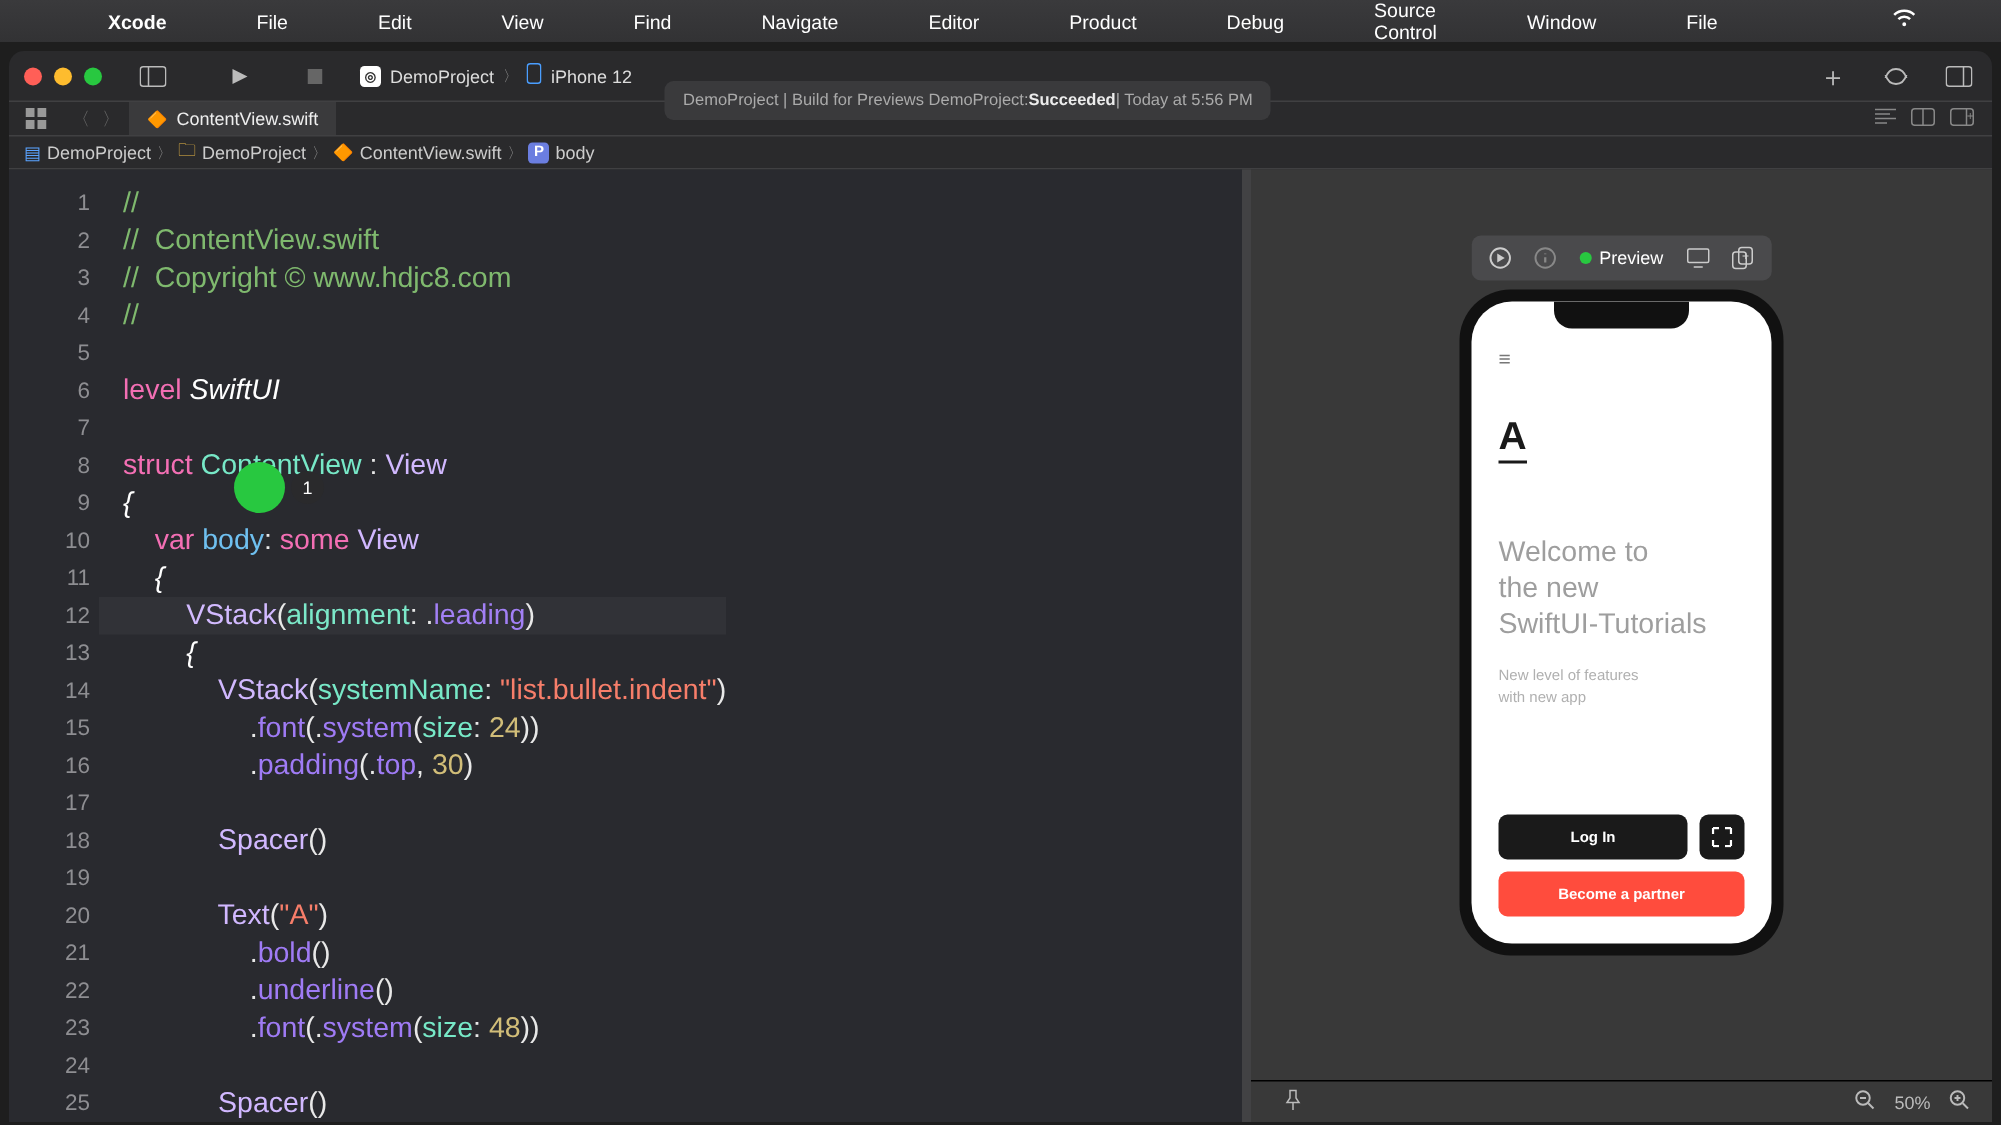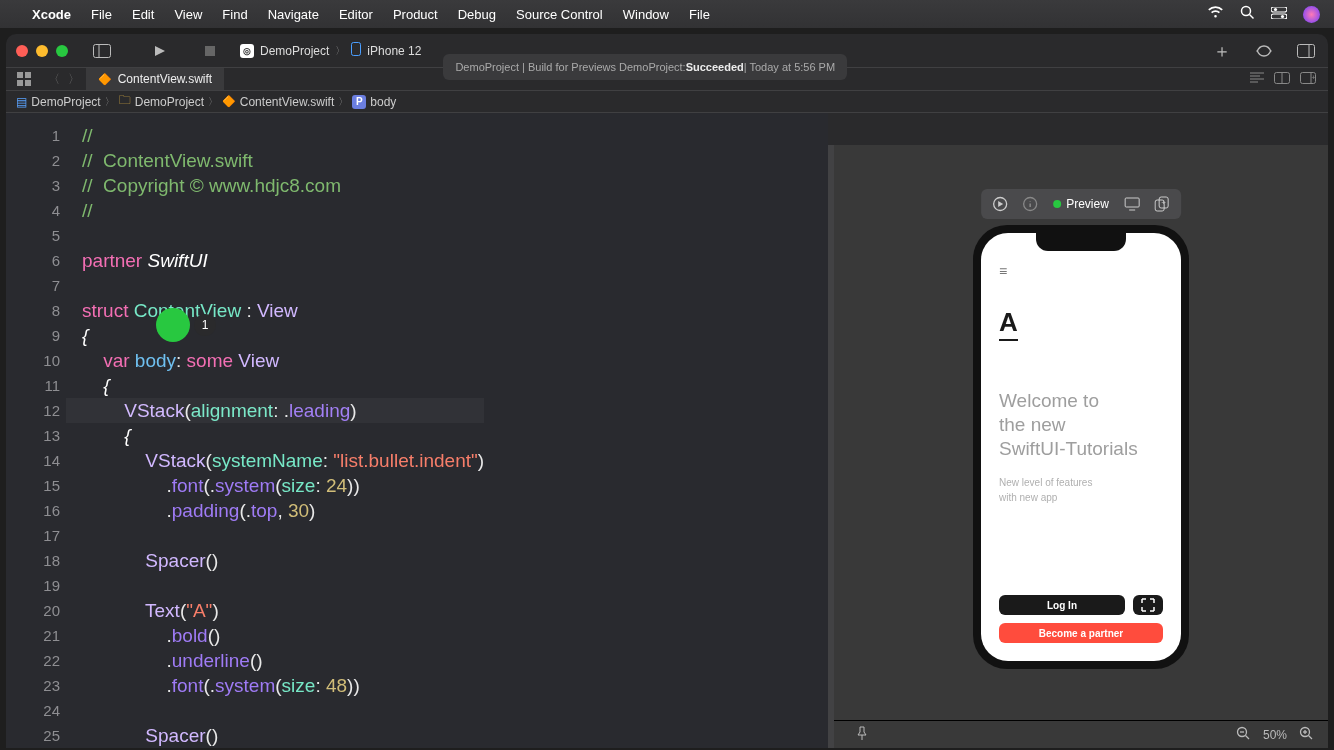--- a/index.html
+++ b/index.html
@@ -1,19 +1,19 @@
 <!DOCTYPE html>
 <html><head>
 <meta charset="utf-8">
 <style>
 * { margin: 0; padding: 0; box-sizing: border-box; font-family: -apple-system, BlinkMacSystemFont, "Segoe UI", sans-serif; }
 body { width: 1334px; height: 750px; background: #1e1e1e; overflow: hidden; color: #fff; }
 
 
-.menubar { height: 28px; background: linear-gradient(180deg, #3a3a3c 0%, #323234 100%); display: flex; align-items: center; padding: 0 14px; font-size: 13px; font-weight: 500; }
+.menubar { height: 28px; background: linear-gradient(180deg, #3a3a3c 0%, #323234 100%); display: flex; align-items: center; padding: 0 14px; font-size: 13px; font-weight: 500; gap: 40px; }
 .menubar .apple { font-size: 15px; margin-right: 18px; }
 .menubar .item { margin-right: 20px; cursor: default; }
 .menubar .item.bold { font-weight: 700; }
 .menubar .spacer { flex: 1; }
 .menubar .status { margin-left: 16px; font-size: 14px; }
 
 
 .window { position: relative; margin: 6px 6px 0 6px; height: 714px; background: #2a2a2c; border-radius: 10px 10px 0 0; overflow: hidden; display: flex; flex-direction: column; }
 .toolbar { height: 34px; display: flex; align-items: center; padding: 0 10px; border-bottom: 1px solid #404042; }
 .traffic { display: flex; gap: 8px; }
@@ -61,38 +61,38 @@
 .tok-func { color: #9f7bf5; }
 .tok-string { color: #f77e6a; }
 .tok-number { color: #d1bd78; }
 .tok-ident { color: #6fc0f0; }
 .tok-default { color: #ffffff; font-style: italic; }
 .highlight-line { position: absolute; left: -8px; right: 0; height: 25px; background: rgba(255,255,255,0.04); }
 .greenbadge { position: absolute; width: 34px; height: 34px; border-radius: 50%; background: #28c840; }
 .greenbadge-count { position: absolute; width: 22px; height: 22px; border-radius: 50%; background: #2a2a2c; color: #fff; font-size: 12px; display: flex; align-items: center; justify-content: center; }
 
 
-.preview { width: 500px; border-left: 6px solid #424244; background: #393939; position: relative; margin-top: 32px; }
+.preview { width: 500px; border-left: 6px solid #424244; background: #393939; position: relative; }
 .preview-toolbar { position: absolute; top: 44px; left: 50%; transform: translateX(-50%); height: 30px; background: #4a4a4c; border-radius: 6px; display: flex; align-items: center; gap: 4px; padding: 0 6px; font-size: 12px; }
 .preview-toolbar .pbtn { width: 26px; height: 22px; display: flex; align-items: center; justify-content: center; color: #ccc; border-radius: 4px; }
 .preview-toolbar .ptxt { display: flex; align-items: center; gap: 5px; padding: 0 6px; }
 .preview-toolbar .greendot { width: 8px; height: 8px; border-radius: 50%; background: #28c840; }
 
 
 .phone { position: absolute; top: 80px; left: 50%; transform: translateX(-50%); width: 216px; height: 444px; background: #111; border-radius: 34px; padding: 8px; }
 .phone .screen { width: 100%; height: 100%; background: #fff; border-radius: 27px; position: relative; overflow: hidden; color: #333; }
 .phone .notch { position: absolute; top: 0; left: 50%; transform: translateX(-50%); width: 90px; height: 18px; background: #111; border-radius: 0 0 12px 12px; }
 .phone .content { padding: 30px 18px 18px 18px; display: flex; flex-direction: column; height: 100%; }
 .phone .list-ic { font-size: 14px; letter-spacing: -4px; color: #777; }
 .phone .bigA { font-size: 26px; font-weight: 800; color: #1a1a1a; border-bottom: 2px solid #1a1a1a; display: inline-block; margin-top: 28px; padding-bottom: 1px; }
 .phone .headline { margin-top: 48px; font-size: 19px; font-weight: 400; color: #9e9e9e; line-height: 24px; }
 .phone .sub { margin-top: 14px; font-size: 10px; color: #b0b0b0; line-height: 15px; }
 .phone .grow { flex: 1; }
 .phone .btnrow { display: flex; gap: 8px; margin-bottom: 8px; }
-.phone .btn { height: 20px; border-radius: 6px; display: flex; align-items: center; justify-content: center; font-size: 10px; font-weight: 600; }
+.phone .btn { height: 30px; border-radius: 6px; display: flex; align-items: center; justify-content: center; font-size: 10px; font-weight: 600; }
 .phone .btn.dark { background: #1a1a1a; color: #fff; flex: 1; }
 .phone .btn.qr { background: #1a1a1a; color: #fff; width: 30px; font-size: 14px; }
 .phone .btn.red { background: #ff4c3d; color: #fff; width: 100%; }
 
 
 .prev-status { position: absolute; bottom: 0; left: 0; right: 0; height: 28px; border-top: 1px solid #000000; display: flex; align-items: center; justify-content: flex-end; gap: 12px; padding: 0 14px; font-size: 12px; color: #bbb; background: #393939; }
 .prev-status .pin { margin-right: auto; margin-left: 8px; }
 </style>
 </head>
 <body>
@@ -263,21 +263,21 @@
         </div>
       <div class="code">
         <div class="highlight-line" id="hl" style="top: 285px;"></div>
         <div class="greenbadge" style="top:195px;left:82px"></div>
         <div class="greenbadge-count" style="top:201px;left:120px">1</div>
         <pre id="codeblock"><span class="tok-comment">//</span>
 <span class="tok-comment">//  ContentView.swift</span>
 <span class="tok-comment">//  Copyright © www.hdjc8.com</span>
 <span class="tok-comment">//</span>
 
-<span class="tok-keyword">partner</span> <span class="tok-default">SwiftUI</span>
+<span class="tok-keyword">level</span> <span class="tok-default">SwiftUI</span>
 
 <span class="tok-keyword">struct</span> <span class="tok-type">ContentView</span> : <span class="tok-typeref">View</span>
 <span class="tok-default">{</span>
     <span class="tok-keyword">var</span> <span class="tok-ident">body</span>: <span class="tok-keyword">some</span> <span class="tok-typeref">View</span>
     <span class="tok-default">{</span>
         <span class="tok-typeref">VStack</span>(<span class="tok-member">alignment</span>: .<span class="tok-func">leading</span>)
         <span class="tok-default">{</span>
             <span class="tok-typeref">VStack</span>(<span class="tok-member">systemName</span>: <span class="tok-string">"list.bullet.indent"</span>)
                 .<span class="tok-func">font</span>(.<span class="tok-func">system</span>(<span class="tok-member">size</span>: <span class="tok-number">24</span>))
                 .<span class="tok-func">padding</span>(.<span class="tok-func">top</span>, <span class="tok-number">30</span>)

